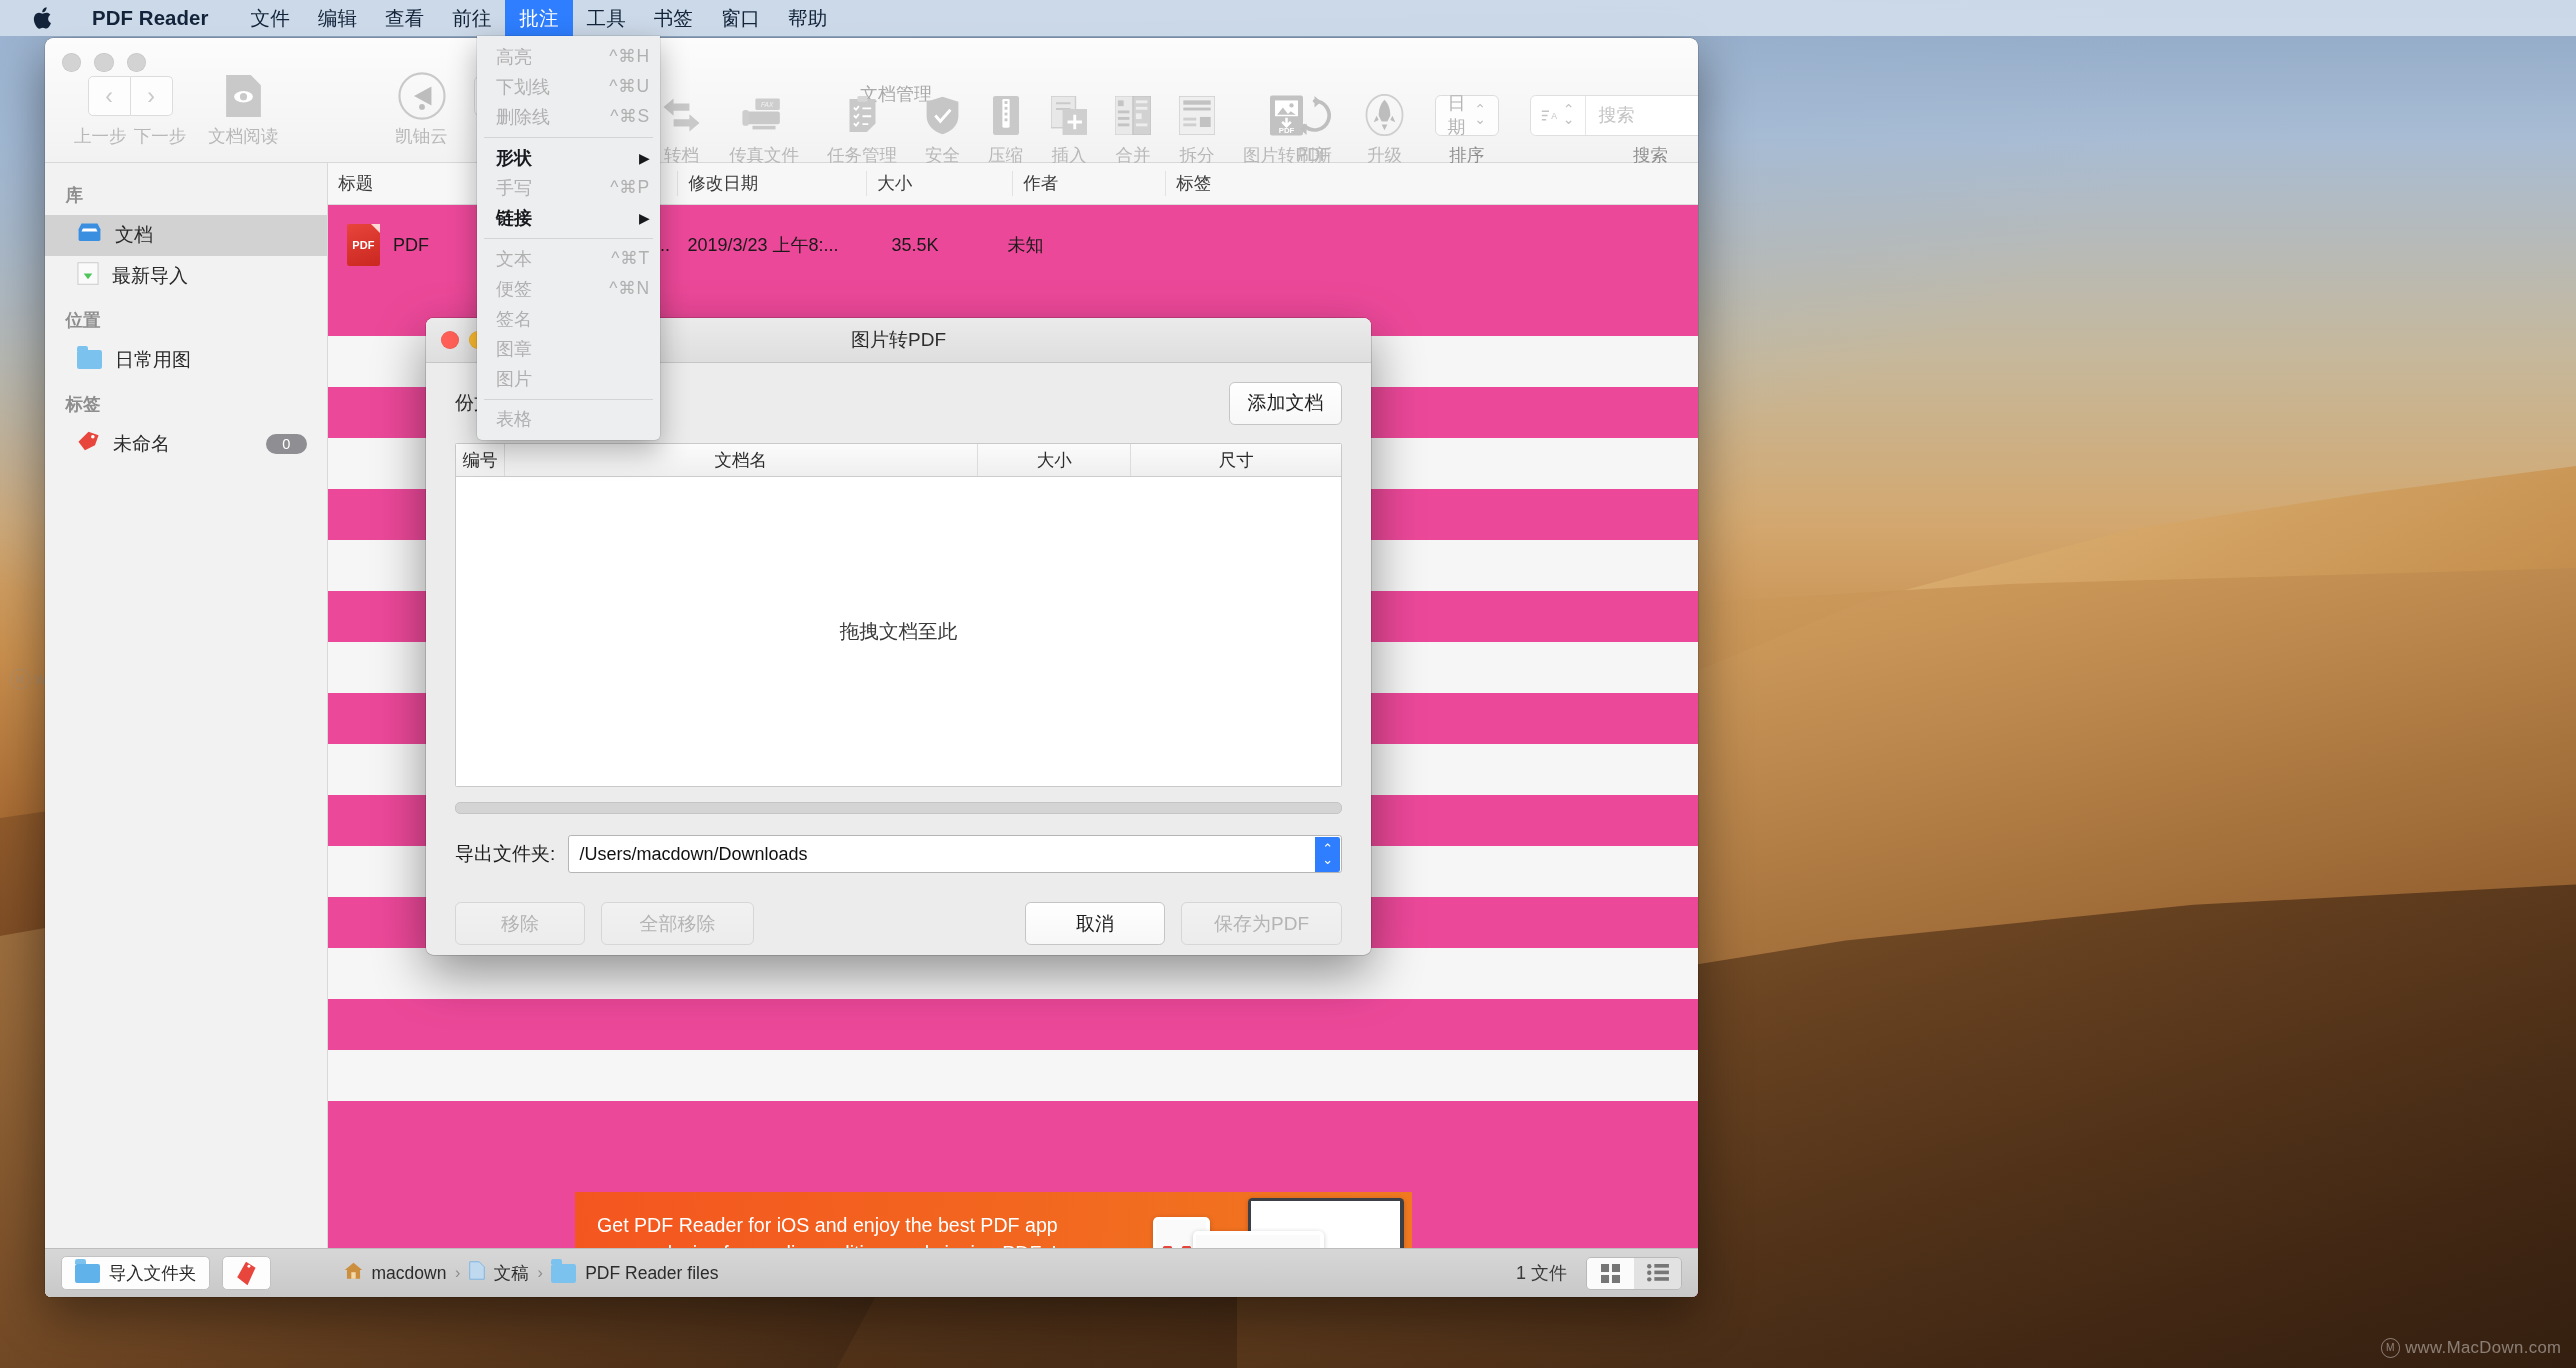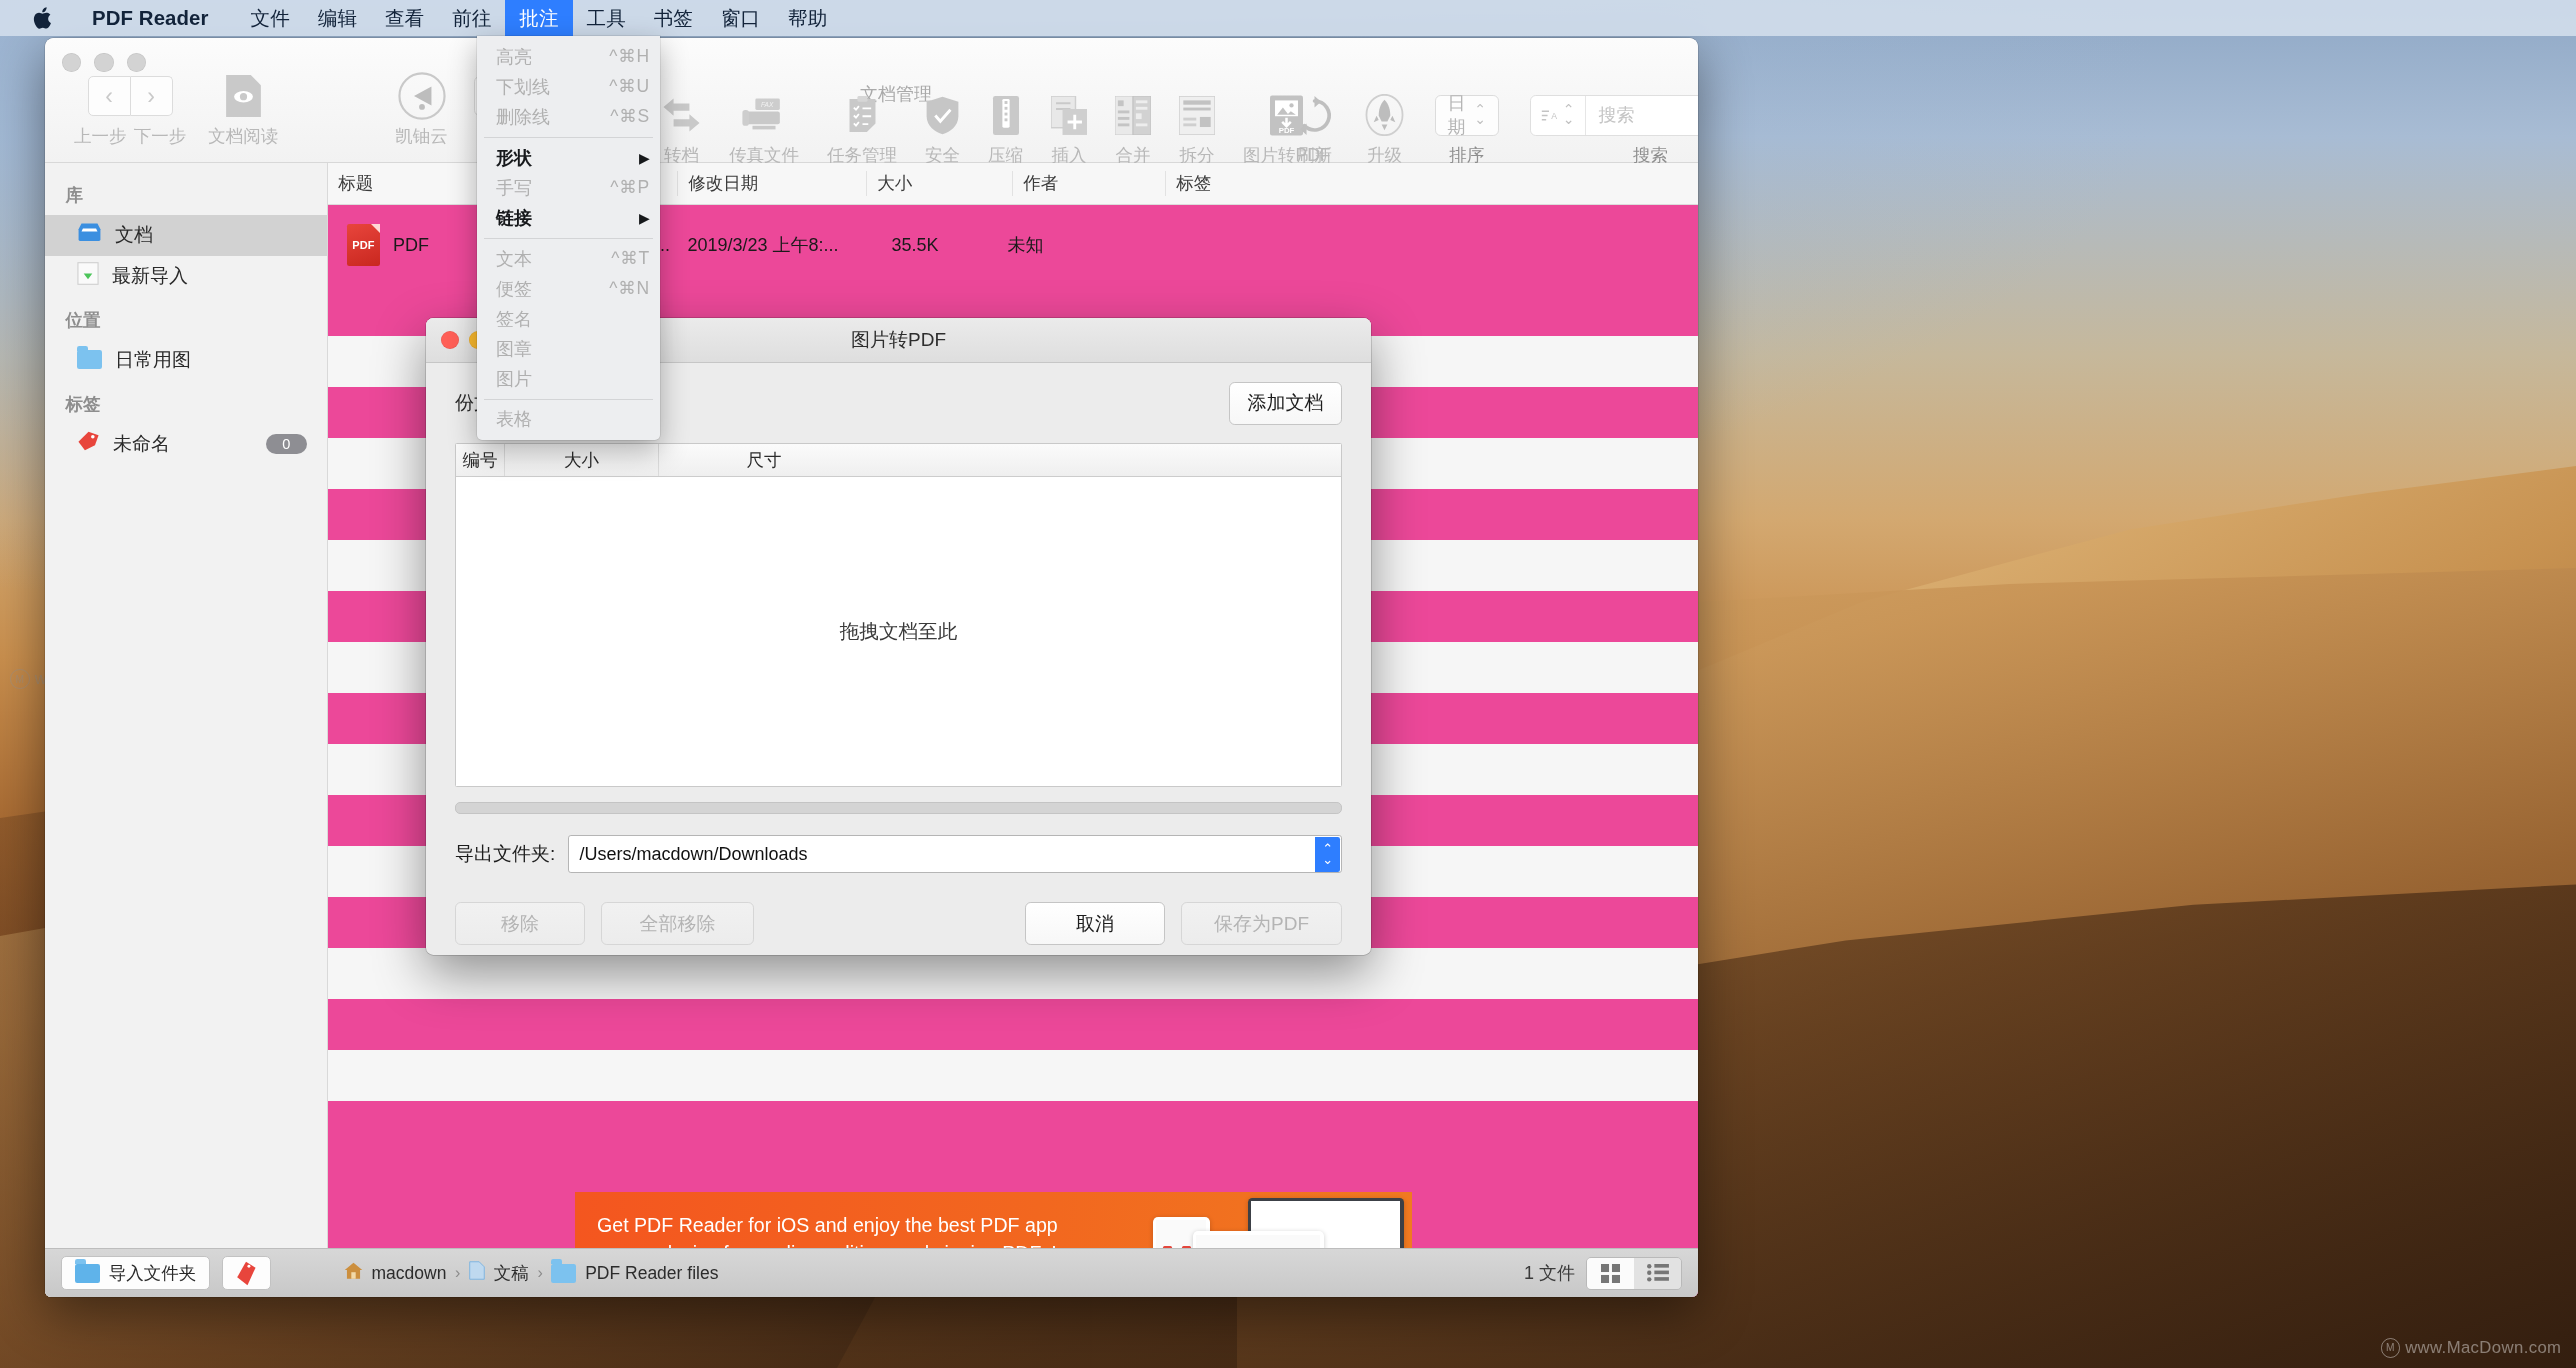--- a/index.html
+++ b/index.html
@@ -154,21 +154,21 @@
   .importbtn{
     margin-left:16px;height:32px;background:#fdfdfd;border:0.7px solid #c2c2c2;border-radius:5.1px;
     display:flex;align-items:center;gap:8.7px;padding:0 13px;font-size:17.5px;color:#2a2a2a;
   }
   .tagbtn{
     margin-left:11.6px;width:47px;height:32px;background:#fdfdfd;border:0.7px solid #c2c2c2;border-radius:5.1px;
     display:flex;align-items:center;justify-content:center;
   }
   #crumbs{margin-left:73px;display:flex;align-items:center;gap:8.7px;font-size:17.5px;color:#2c2c2c;}
   #crumbs .sep{color:#8c8c8c;font-size:16px;}
-  #filecount{margin-left:auto;margin-right:11px;font-size:18px;}
+  #filecount{margin-left:auto;margin-right:19px;font-size:18px;}
   .viewtog{margin-right:16px;display:flex;border:0.7px solid #b9b9b9;border-radius:5.1px;overflow:hidden;height:31px;}
   .viewtog > div{width:47px;display:flex;align-items:center;justify-content:center;background:#e2e2e2;}
   .viewtog > div.on{background:#fbfbfb;}
 
   
   .folder{width:25px;height:19px;background:#7cc2ef;border-radius:2.2px;position:relative;}
   .folder:before{content:"";position:absolute;left:0;top:-4.4px;width:11px;height:5.1px;background:#7cc2ef;border-radius:2.2px 2.2px 0 0;}
   .folder.dk{background:#5fb3ea;}
 
   
@@ -693,20 +693,21 @@
 
   <div id="dlg-body">
     <div id="dlg-row1">
       <div id="dlg-countlabel">份文档</div>
       <div class="wbtn">添加文档</div>
     </div>
 
     <div id="dlg-table">
       <div id="dlg-thead">
         <div class="c" style="width:48px;">编号</div>
+        <div class="c" style="width:473px;">文档名</div>
         <div class="c" style="width:153px;">大小</div>
         <div class="c" style="width:210px;">尺寸</div>
       </div>
       <div id="dlg-drop">
         <span>拖拽文档至此</span>
       </div>
     </div>
 
     <div id="dlg-scroll">
       <div class="track"></div>

